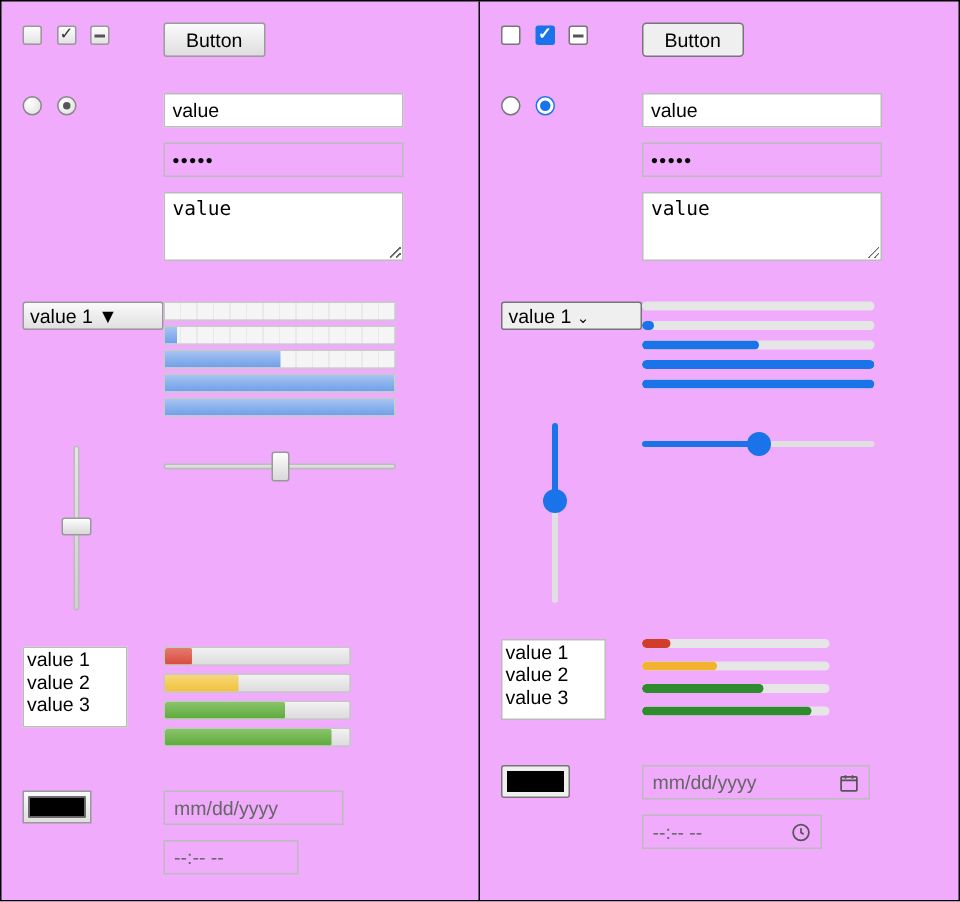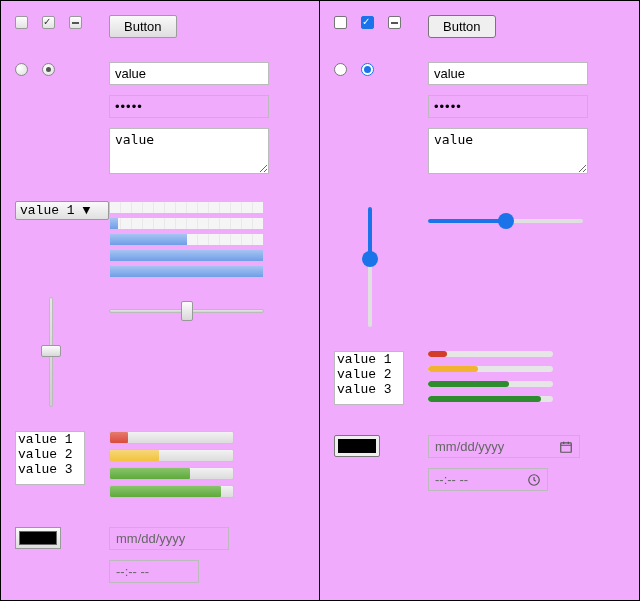--- a/index.html
+++ b/index.html
@@ -22,21 +22,21 @@
     padding: 14px 14px 10px 14px;
     position: relative;
   }
   .pane.left { border-right: 1px solid #000; }
 
   .row {
     display: flex;
     align-items: flex-start;
     margin-bottom: 10px;
   }
-  .col-a { width: 94px; flex-shrink: 0; font-family: Liberation Mono, monospace; }
+  .col-a { width: 94px; flex-shrink: 0; }
   .col-b { flex: 1; }
 
   
   
   .l-cb, .l-cb-checked, .l-cb-indet {
     display: inline-block;
     width: 13px; height: 13px;
     margin-right: 6px;
     background: linear-gradient(#fdfdfd, #e3e3e3);
     border: 1px solid #999;
@@ -549,20 +549,44 @@
 
     <div class="row">
       <div class="col-a"></div>
       <div class="col-b">
         <textarea class="r-textarea" style="">value</textarea>
       </div>
     </div>
 
     <div class="spacer"></div>
 
+    <div class="row">
+      <div class="col-a">
+        <div class="r-select">
+          <span>value 1</span> <span style="font-size:10px;">⌄</span>
+        </div>
+      </div>
+      <div class="col-b">
+        <div class="r-prog">
+            <div class="fill" style="width:0%"></div>
+          </div>
+        <div class="r-prog">
+            <div class="fill" style="width:5%"></div>
+          </div>
+        <div class="r-prog">
+            <div class="fill" style="width:50%"></div>
+          </div>
+        <div class="r-prog">
+            <div class="fill" style="width:100%"></div>
+          </div>
+        <div class="r-prog">
+            <div class="fill" style="width:100%"></div>
+          </div>
+      </div>
+    </div>
 
     <div class="row" style="align-items:flex-start;">
       <div class="col-a">
         <div class="r-slider-v">
           <div class="track"></div>
           <div class="track-fill" style="height:52px;"></div>
           <div class="thumb" style="top:44px;"></div>
         </div>
       </div>
       <div class="col-b">

